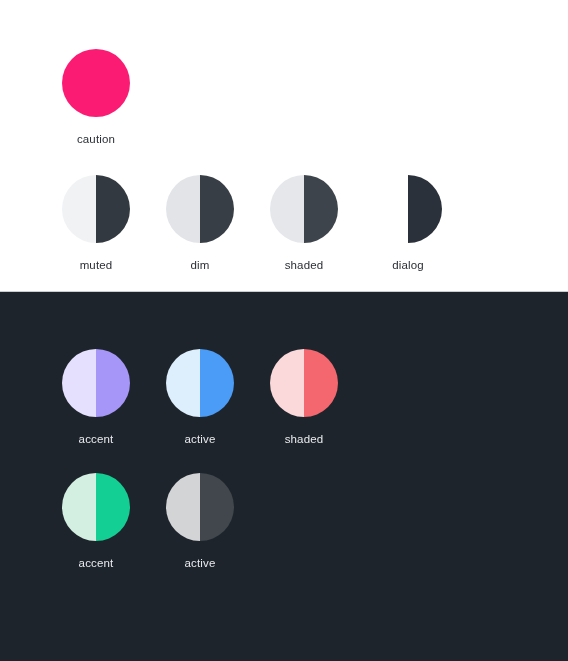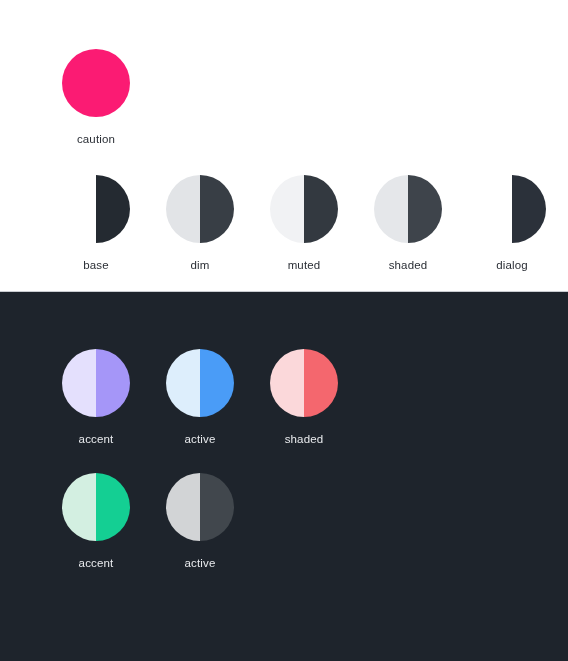--- a/index.html
+++ b/index.html
@@ -91,38 +91,31 @@
           <div class="half" style="background: rgb(251, 27, 115);"></div>
           <div class="half" style="background: rgb(251, 27, 115);"></div>
         </div>
         <div class="swatch-label">caution</div>
       </div>
     </div>
 
     <div class="swatch-row row-duo-light">
       <div class="swatch">
         <div class="circle">
-          <div class="half" style="background: rgb(255, 255, 255);"></div>
-          <div class="half" style="background: rgb(36, 42, 49);"></div>
+          <div class="half" style="background: rgb(241, 242, 244);"></div>
+          <div class="half" style="background: rgb(51, 57, 64);"></div>
         </div>
-        <div class="swatch-label">base</div>
+        <div class="swatch-label">muted</div>
       </div>
       <div class="swatch">
         <div class="circle">
           <div class="half" style="background: rgb(226, 228, 231);"></div>
           <div class="half" style="background: rgb(56, 62, 69);"></div>
         </div>
         <div class="swatch-label">dim</div>
-      </div>
-      <div class="swatch">
-        <div class="circle">
-          <div class="half" style="background: rgb(241, 242, 244);"></div>
-          <div class="half" style="background: rgb(51, 57, 64);"></div>
-        </div>
-        <div class="swatch-label">muted</div>
       </div>
       <div class="swatch">
         <div class="circle">
           <div class="half" style="background: rgb(229, 231, 234);"></div>
           <div class="half" style="background: rgb(62, 68, 75);"></div>
         </div>
         <div class="swatch-label">shaded</div>
       </div>
       <div class="swatch">
         <div class="circle">

